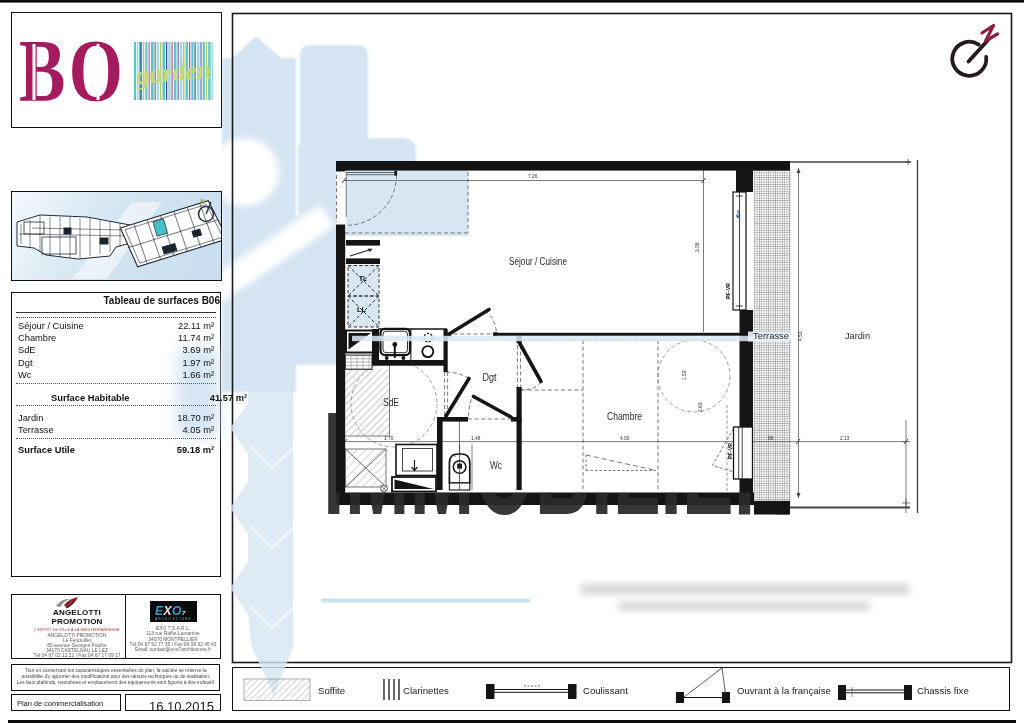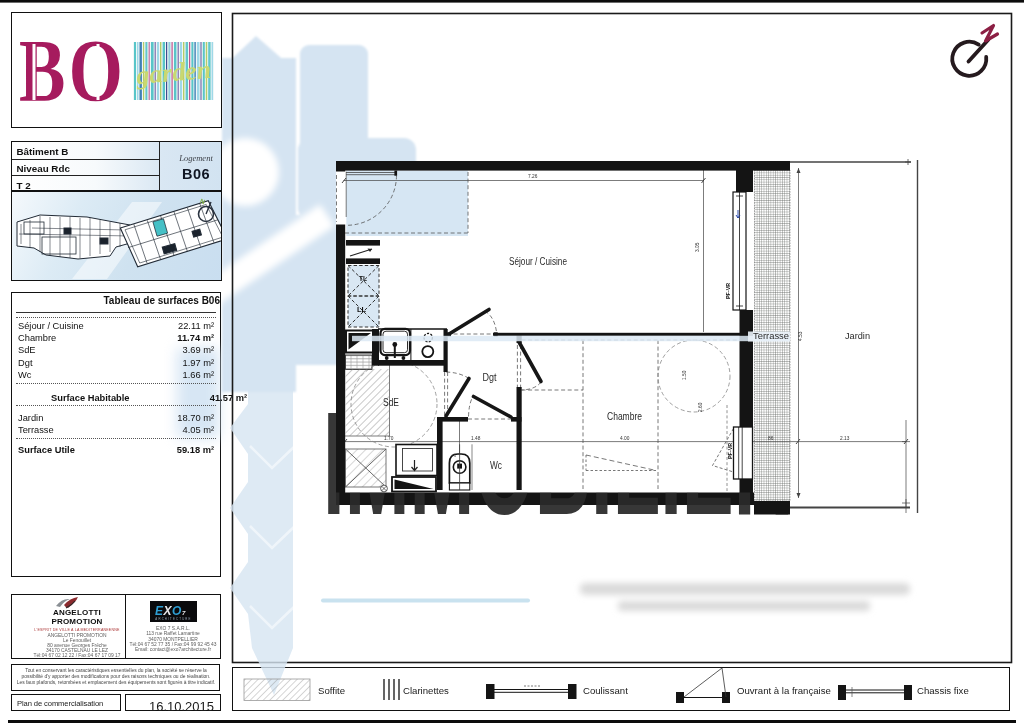--- a/index.html
+++ b/index.html
@@ -89,30 +89,20 @@
           <rect x="67.4" y="0" width="1.2" height="58" fill="#7a6aa8"></rect>
       <rect x="69.8" y="0" width="2" height="58" fill="#58c5c8"></rect>
           <rect x="72.8" y="0" width="1.4" height="58" fill="#b5cc68"></rect>
       <rect x="75.2" y="0" width="2.4" height="58" fill="#62c7cb"></rect>
           <rect x="78.6" y="0" width="1.4" height="58" fill="#9fd8e8"></rect>
     </g>
     <text x="3" y="39" font-family="Liberation Serif,serif" font-style="italic" font-weight="bold" font-size="26" fill="#c9d870" transform="rotate(-5 40 30)">garden</text>
   </svg>
 </div>
 
-<div class="box lcol" style="left:11px;top:141px;width:211px;height:50px;background:linear-gradient(90deg,#ffffff 0%,#f7fafc 40%,#d9e7f3 72%,#d2e3f1 100%);">
-  <div class="abs" style="left:147px;top:0;width:1px;height:47.6px;background:#222;"></div>
-  <div class="abs" style="left:0;top:17.2px;width:147px;height:1px;background:#222;"></div>
-  <div class="abs" style="left:0;top:32.6px;width:147px;height:1px;background:#222;"></div>
-  <div class="abs" style="left:4.5px;top:4px;font-size:9.8px;font-weight:bold;color:#111;">Bâtiment B</div>
-  <div class="abs" style="left:4.5px;top:21px;font-size:9.8px;font-weight:bold;color:#111;">Niveau Rdc</div>
-  <div class="abs" style="left:4.5px;top:38px;font-size:9.8px;font-weight:bold;color:#111;">T 2</div>
-  <div class="abs" style="left:153px;top:11px;width:62px;text-align:center;font-size:8.5px;color:#3a3f46;font-family:'Liberation Serif',serif;font-style:italic;">Logement</div>
-  <div class="abs" style="left:153px;top:24px;width:62px;text-align:center;font-size:14.5px;font-weight:bold;color:#101623;letter-spacing:0.5px;">B06</div>
-</div>
 
 <div class="box lcol" id="sitebox" style="left:11px;top:191px;width:211px;height:90px;background:linear-gradient(115deg,#f5f9fc 0%,#dcebf5 30%,#cfe2f0 60%,#c9def0 100%);">
   <svg class="abs" style="left:0;top:0;" width="209" height="87" viewBox="0 0 209 87">
 
     <path d="M 60,87 L 120,10 L 150,10 L 95,87 Z" fill="#ffffff" opacity="0.5"></path>
 
     <g stroke="#222b36" stroke-width="1" fill="#ffffff">
       <path d="M 5,30 L 28,23 L 75,25 L 118,33 L 122,50 L 104,55 L 98,64 L 66,67 L 34,63 L 22,56 L 5,54 Z"></path>
       <path d="M 9,32 L 9,52 M 18,28 L 18,55 M 28,24 L 28,60 M 38,25 L 38,63 M 48,25 L 48,65 M 58,25 L 58,66 M 68,26 L 68,66 M 78,26 L 78,64 M 88,28 L 88,62 M 98,30 L 98,60 M 108,31 L 108,55" stroke-width="0.55" fill="none"></path>
       <path d="M 7,42 L 120,44 M 20,36 L 115,38" stroke-width="0.55" fill="none"></path>
@@ -138,21 +128,21 @@
   </svg>
 </div>
 
 <div class="box lcol" style="left:11px;top:292px;width:210px;height:285px;">
   <div class="abs" style="left:165px;top:55px;width:42px;height:90px;background:rgba(208,226,242,0.85);filter:blur(7px);"></div>
   <div class="abs" style="left:0;top:2px;width:100%;text-align:right;font-size:10px;font-weight:bold;color:#111;">Tableau de surfaces B06</div>
   <div class="abs" style="left:4px;top:19px;width:200px;border-top:1px solid #333;"></div>
   <div class="abs" style="left:4px;top:24px;width:200px;border-top:1px dotted #555;"></div>
   <div class="abs" style="left:6px;top:27px;width:196px;font-size:9.3px;color:#111;line-height:12.2px;">
     <div>Séjour / Cuisine<span style="float:right;">22.11 m²</span></div>
-    <div>Chambre<span style="float:right;font-weight:bold;">11.74 m²</span></div>
+    <div>Chambre<span style="float:right;">11.74 m²</span></div>
     <div>SdE<span style="float:right;">3.69 m²</span></div>
     <div>Dgt<span style="float:right;">1.97 m²</span></div>
     <div>Wc<span style="float:right;">1.66 m²</span></div>
   </div>
   <div class="abs" style="left:4px;top:90px;width:200px;border-top:1px dotted #555;"></div>
   <div class="abs" style="left:6px;top:100px;width:196px;font-size:9.3px;font-weight:bold;color:#111;margin-left:33px;">Surface Habitable<span style="float:right;">41.57 m²</span></div>
   <div class="abs" style="left:4px;top:112px;width:200px;border-top:1px dotted #555;"></div>
   <div class="abs" style="left:6px;top:119px;width:196px;font-size:9.3px;color:#111;line-height:12.2px;">
     <div>Jardin<span style="float:right;">18.70 m²</span></div>
     <div>Terrasse<span style="float:right;">4.05 m²</span></div>

